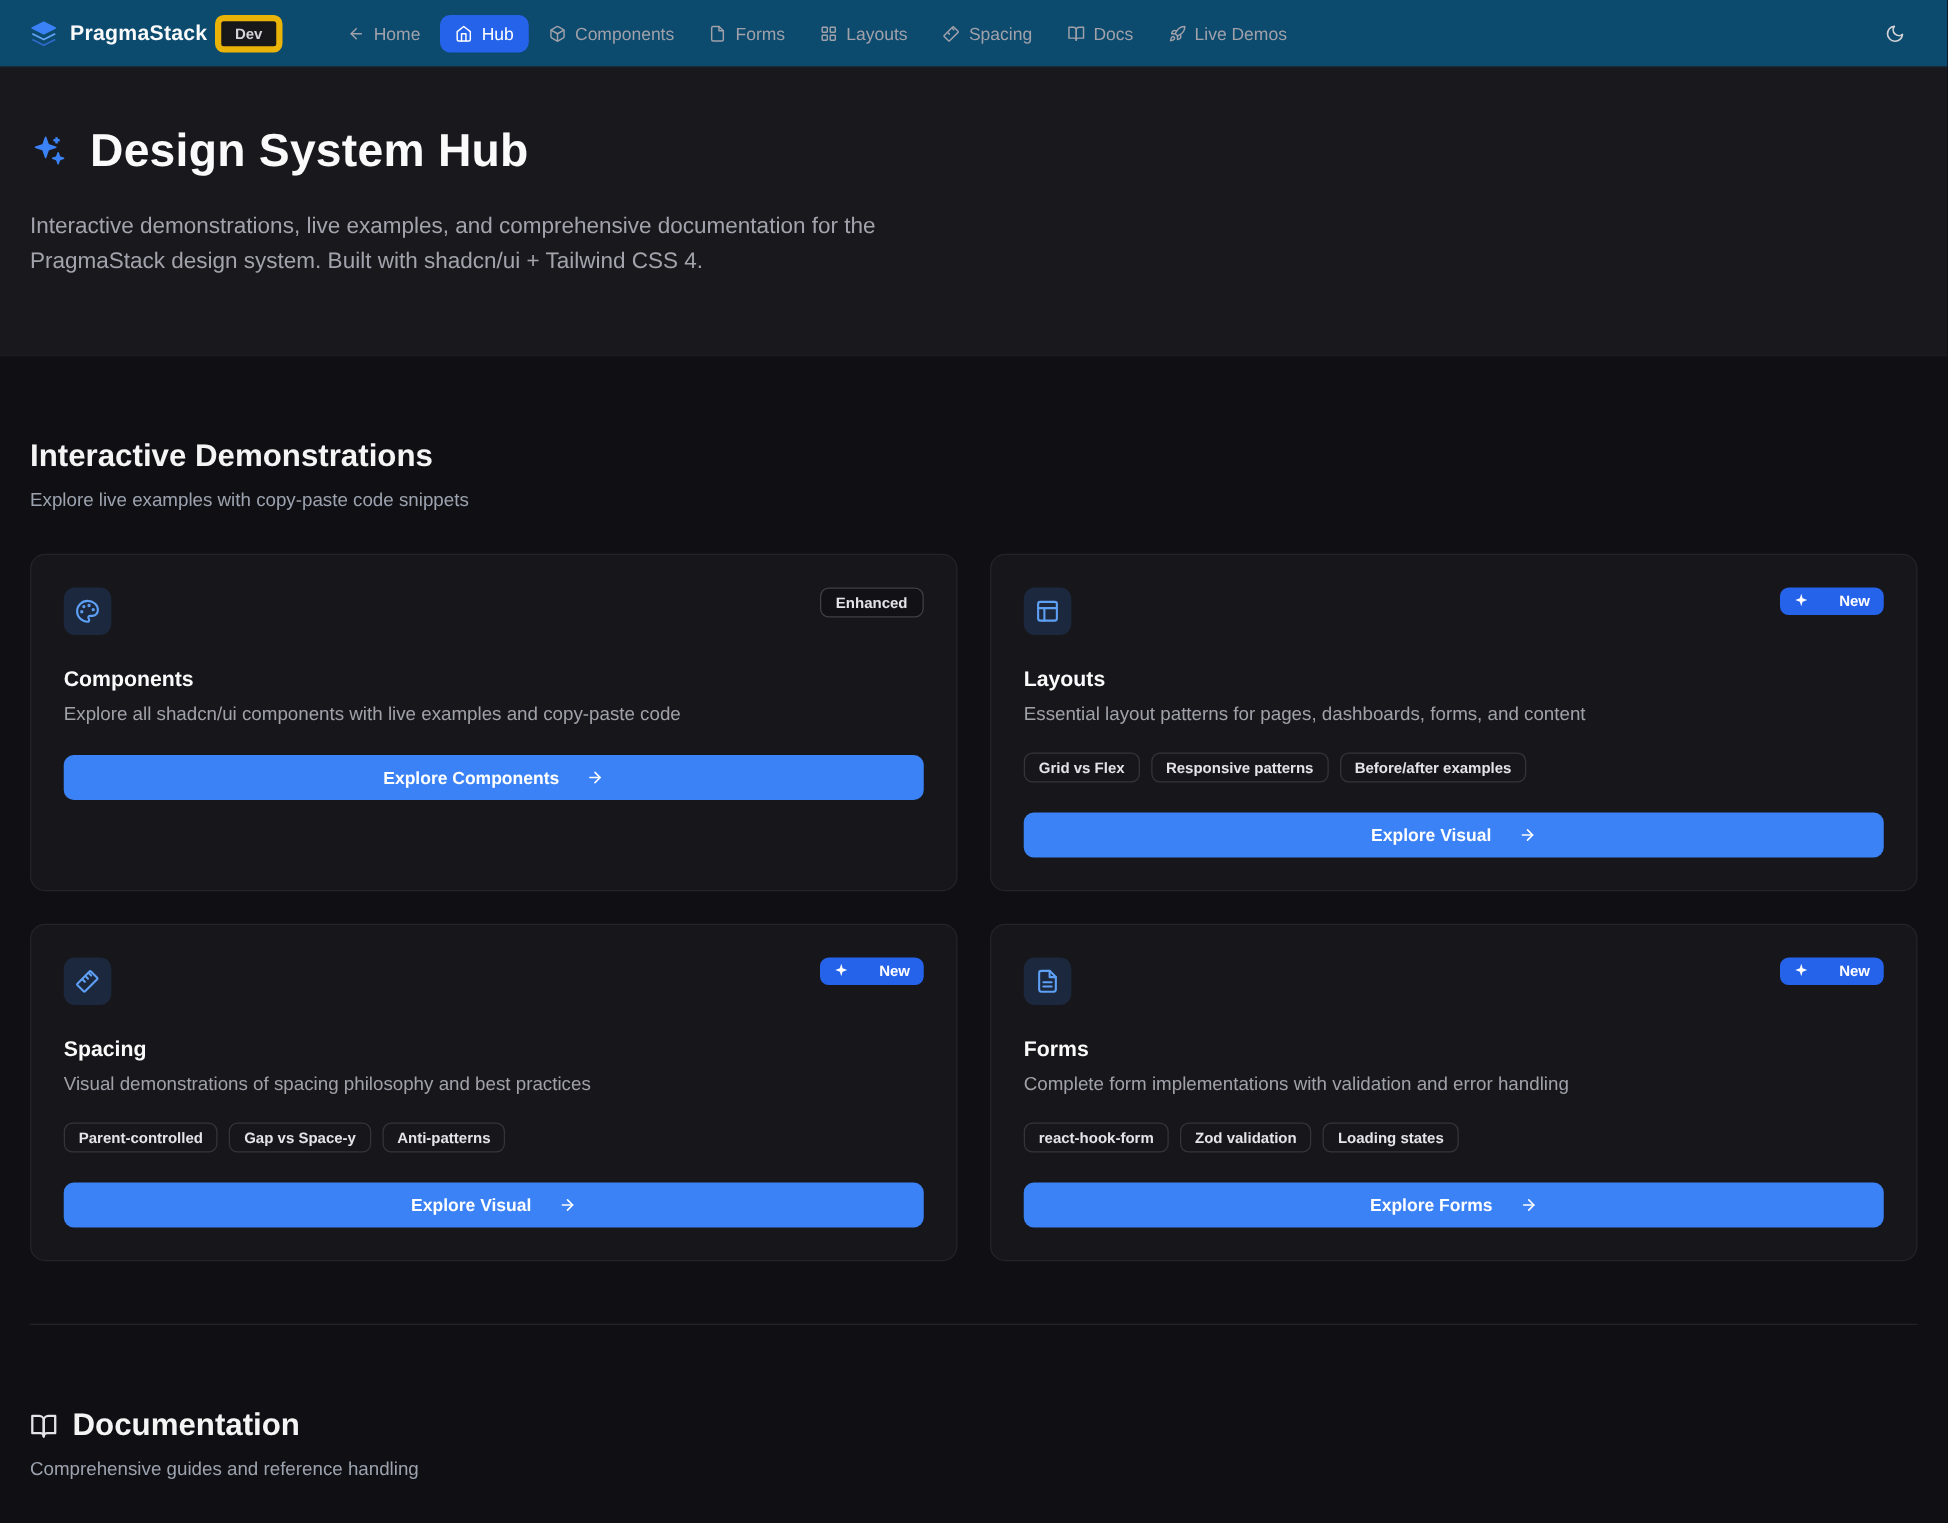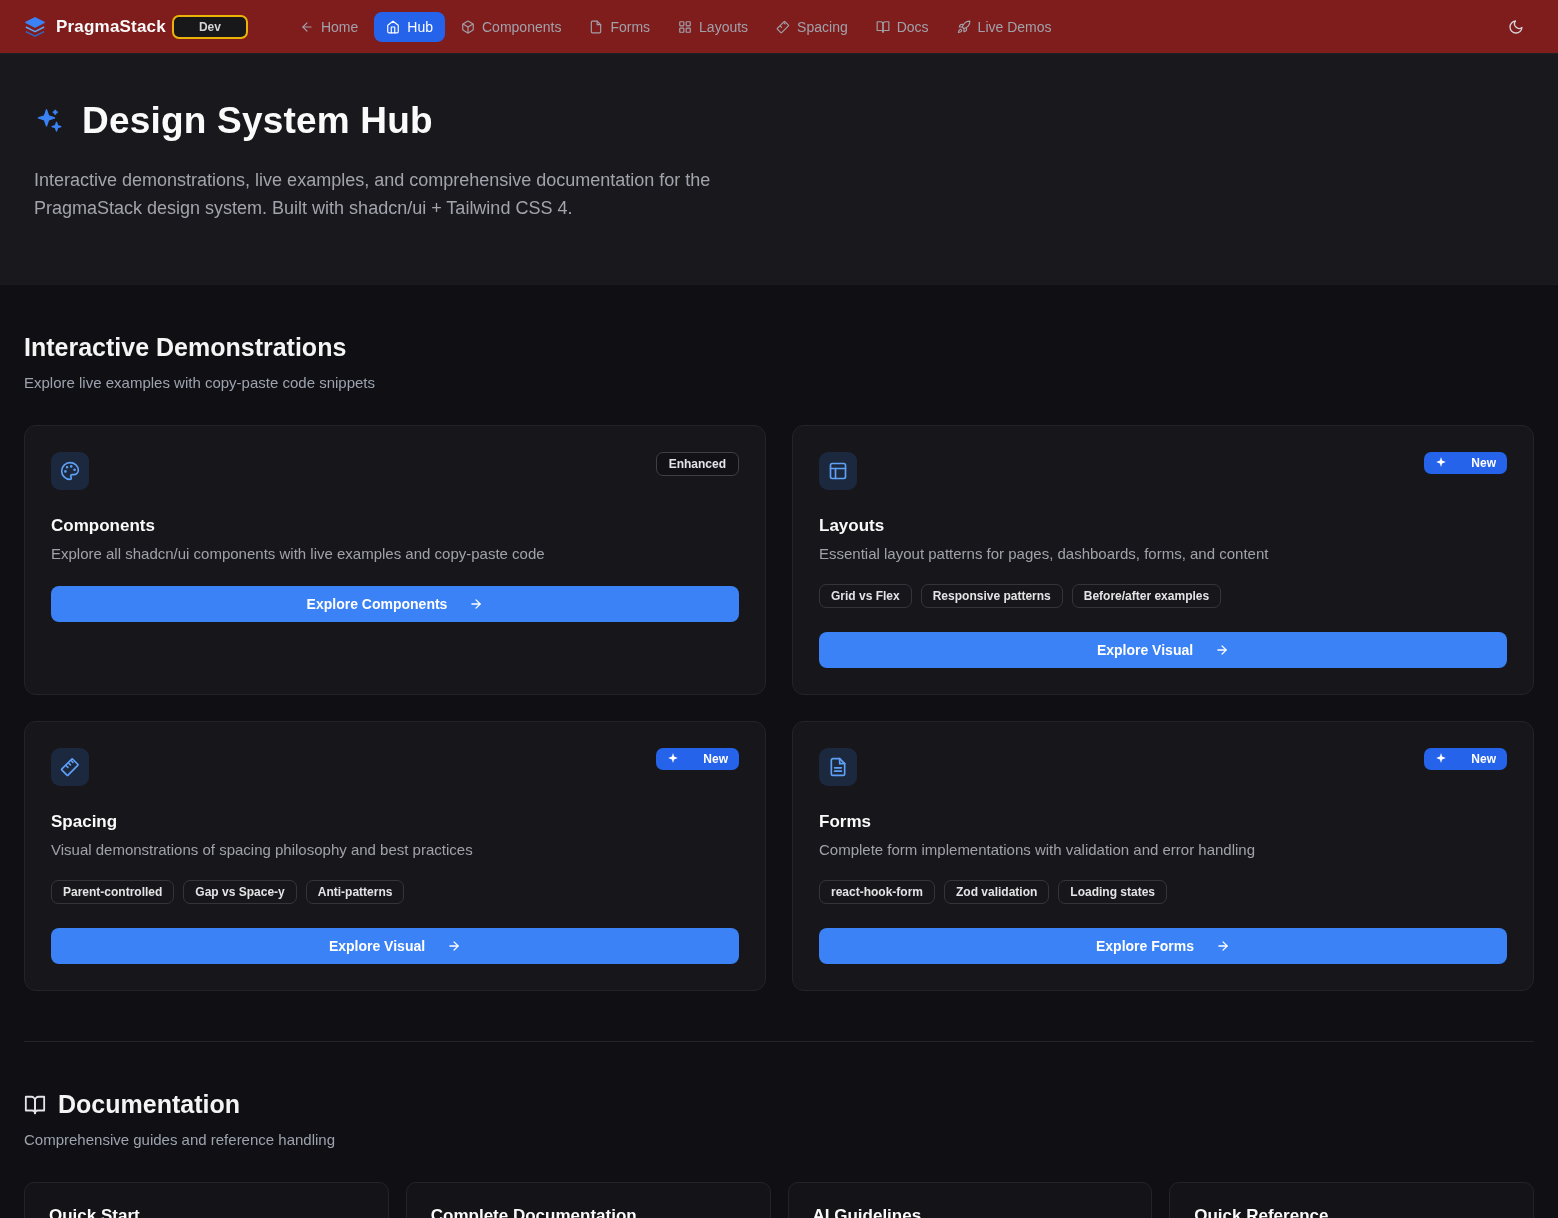--- a/index.html
+++ b/index.html
@@ -7,58 +7,58 @@
   body {
     background:#101014;
     color:#e4e4e7;
     font-family:"Liberation Sans", sans-serif;
     -webkit-font-smoothing:antialiased;
   }
   svg { display:block; }
 
   
   .navbar {
-    height:54px; background:#7f1d1d; border-bottom:1px solid #1f1f24;
+    height:54px; background:#0c4a6e; border-bottom:1px solid #1f1f24;
     display:flex; align-items:center; padding:0 24px;
   }
   .brand { display:flex; align-items:center; gap:10px; cursor:pointer; }
   .brand-name { font-size:17px; font-weight:700; color:#fafafa; letter-spacing:.2px; }
   .env-badge {
-    border:2px solid #eab308; background:#18181b; color:#d4d4d8;
-    font-size:12px; font-weight:700; padding:3px 25px; border-radius:7px; margin-left:6px;
+    border:5px solid #eab308; background:#18181b; color:#d4d4d8;
+    font-size:12px; font-weight:700; padding:3px 11px; border-radius:7px; margin-left:6px;
   }
   .main-nav { display:flex; align-items:center; gap:4px; margin-left:40px; }
   .nav-item {
     display:flex; align-items:center; gap:7px; padding:7px 12px; border-radius:8px;
     color:#a1a1aa; font-size:14px; text-decoration:none; cursor:pointer; white-space:nowrap;
   }
   .nav-item.active { background:#2563eb; color:#ffffff; }
   .icon-14 { width:14px; height:14px; }
   .icon-16 { width:16px; height:16px; }
   .icon-20 { width:20px; height:20px; }
   .icon-22 { width:22px; height:22px; }
   .icon-28 { width:30px; height:30px; }
   .theme-toggle {
     margin-left:auto; width:36px; height:36px; border-radius:8px; border:none;
     background:transparent; color:#d4d4d8; display:flex; align-items:center; justify-content:center;
     cursor:pointer;
   }
 
   
-  .hero { background:#19191d; border-bottom:1px solid #1b1b20; padding:46px 34px 62px; }
+  .hero { background:#19191d; border-bottom:1px solid #1b1b20; padding:46px 24px 62px; }
   .hero-title-row { display:flex; align-items:center; gap:18px; }
   .hero-title { font-size:37px; font-weight:800; color:#fafafa; letter-spacing:.2px; }
   .hero-sparkles { color:#3b82f6; }
   .hero-desc {
     margin-top:24px; font-size:18px; line-height:28px; color:#a3a3ad; max-width:760px;
   }
 
   
   .content { padding:0 24px; }
-  .section-head { margin-top:48px; }
+  .section-head { margin-top:66px; }
   .section-title { font-size:25px; font-weight:800; color:#f4f4f5; display:flex; align-items:center; gap:12px; }
   .section-sub { margin-top:12px; font-size:15px; color:#9ca3af; }
 
   
   .demo-grid {
     margin-top:34px; display:grid; grid-template-columns:1fr 1fr; gap:26px;
   }
   .demo-card {
     background:#17171b; border:1px solid #232329; border-radius:12px; padding:26px;
   }

